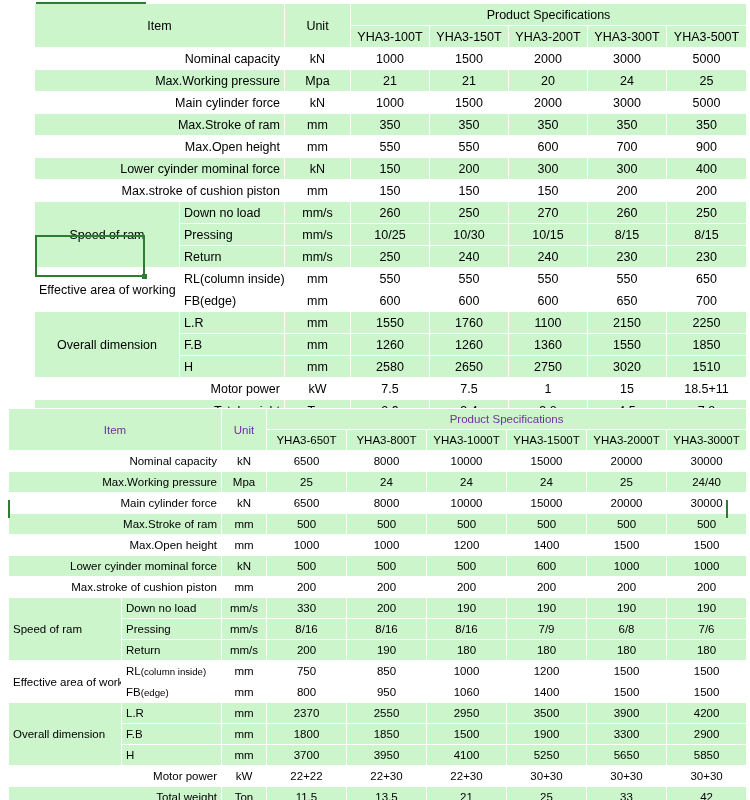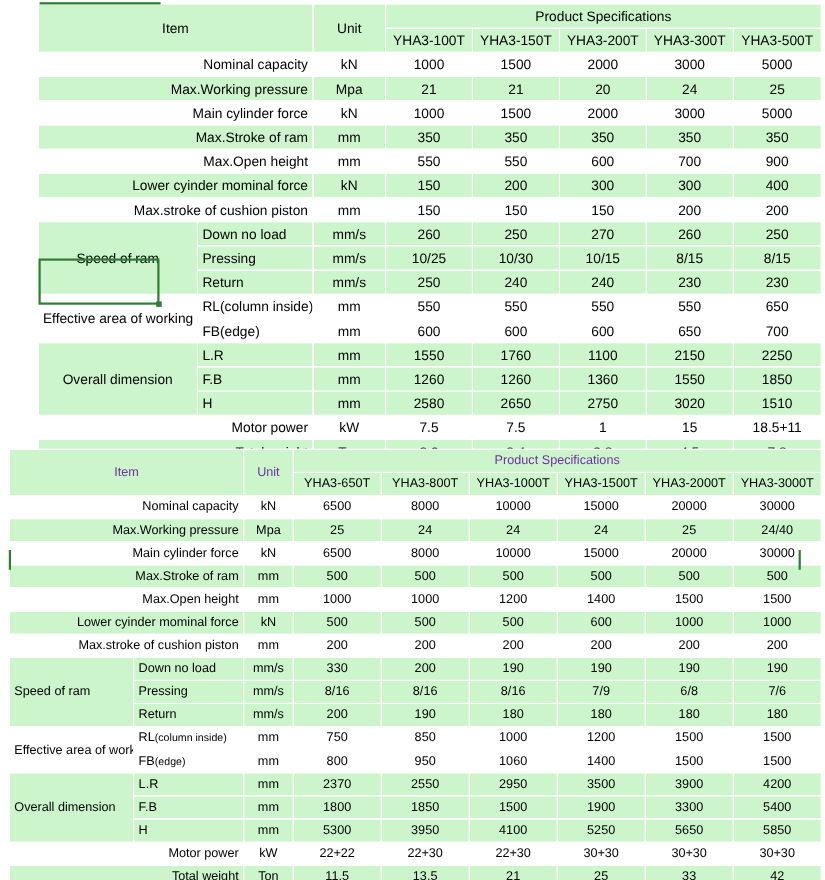--- a/index.html
+++ b/index.html
@@ -469,26 +469,26 @@
             <td class="g ctr">4200</td>
           </tr>
           <tr>
             <td class="g subitem">F.B</td>
             <td class="g ctr">mm</td>
             <td class="g ctr">1800</td>
             <td class="g ctr">1850</td>
             <td class="g ctr">1500</td>
             <td class="g ctr">1900</td>
             <td class="g ctr">3300</td>
-            <td class="g ctr">5400</td>
+            <td class="g ctr">2900</td>
           </tr>
           <tr>
             <td class="g subitem">H</td>
             <td class="g ctr">mm</td>
-            <td class="g ctr">5300</td>
+            <td class="g ctr">3700</td>
             <td class="g ctr">3950</td>
             <td class="g ctr">4100</td>
             <td class="g ctr">5250</td>
             <td class="g ctr">5650</td>
             <td class="g ctr">5850</td>
           </tr>
           <tr>
             <td class="w left" colspan="2">Motor power</td>
             <td class="w ctr">kW</td>
             <td class="w ctr">22+22</td>

